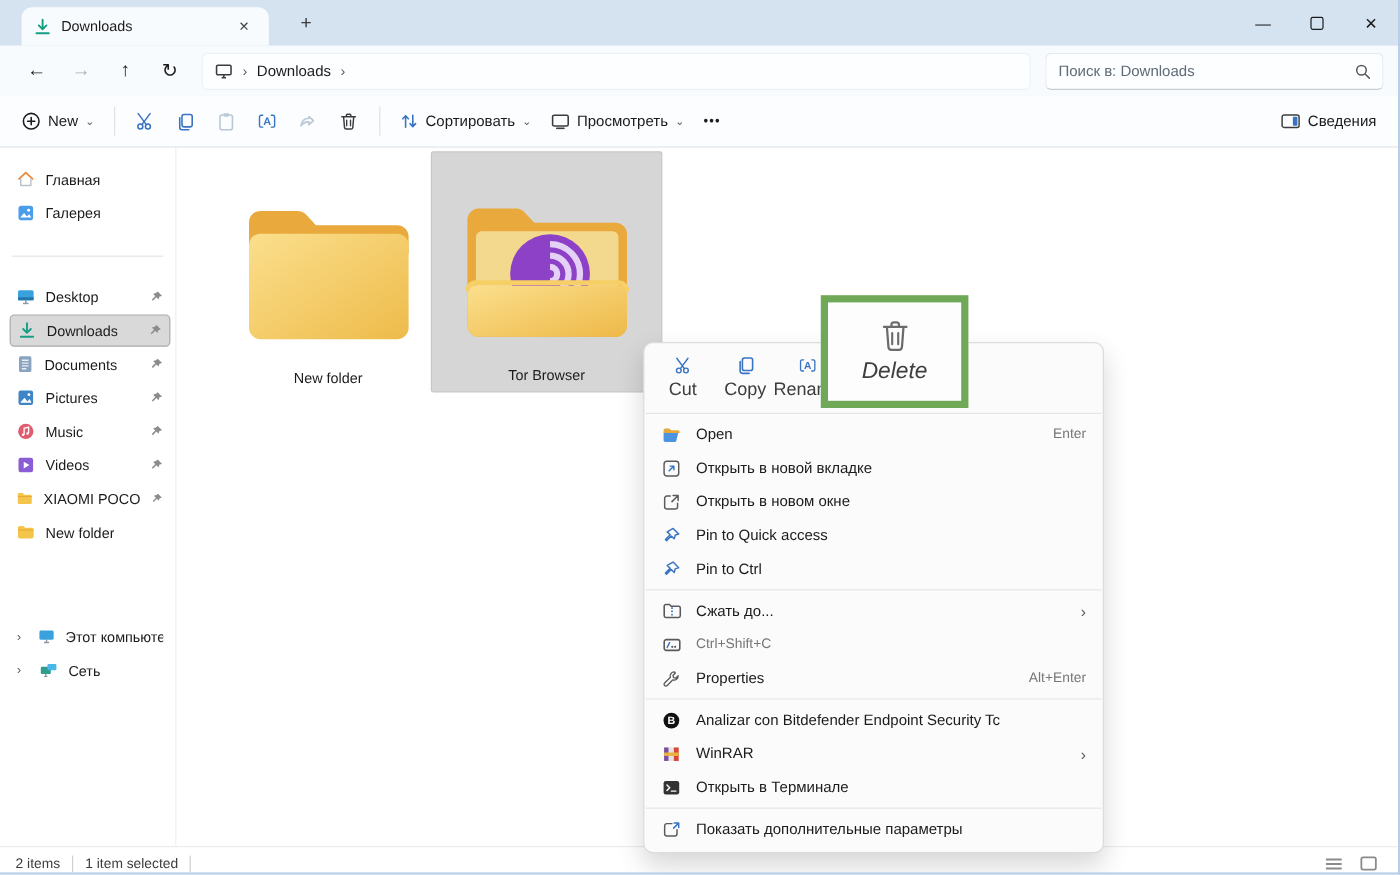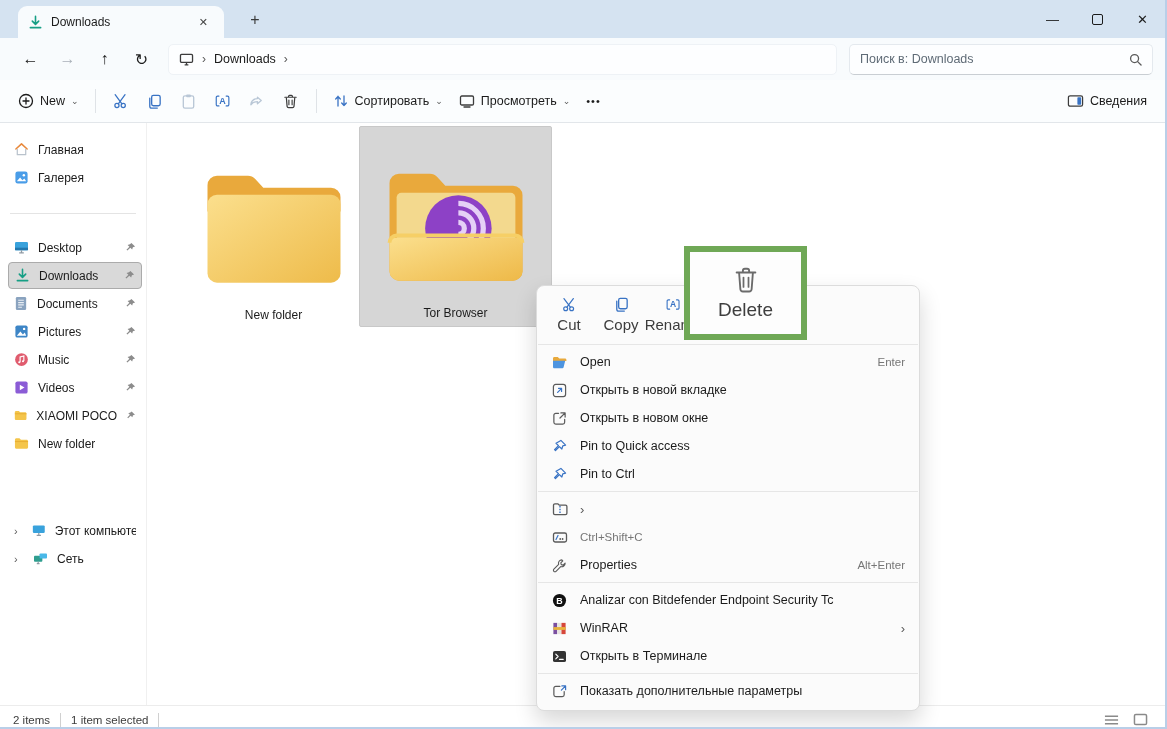--- a/index.html
+++ b/index.html
@@ -21,21 +21,21 @@
 
   
   .addressbar { height:42px; background:#f8fbfd; display:flex; align-items:center; padding:0 12px; }
   .nav-btn { width:37px; height:32px; display:flex; align-items:center; justify-content:center;
              font-size:16px; color:#1b1b1b; border-radius:4px; }
   .nav-btn.disabled { color:#a9b0b8; }
   .crumbbox { height:31px; flex:1; margin-left:8px; background:#fdfeff; border:1px solid #eef2f6;
               border-radius:5px; display:flex; align-items:center; padding:0 10px; gap:8px; }
   .crumb-sep { font-size:12px; color:#5a5a5a; }
   .crumb-label { font-size:12.5px; color:#1b1b1b; }
-  .searchbox { width:304px; height:31px; margin-left:12px; background:#fdfeff; border:1px solid #e4e9ee;
+  .searchbox { width:282px; height:31px; margin-left:12px; background:#fdfeff; border:1px solid #e4e9ee;
                border-bottom:1px solid #c9ced3; border-radius:5px; display:flex; align-items:center; padding:0 10px; }
   .searchbox input { border:none; outline:none; background:transparent; flex:1; font-size:12.5px;
                      font-family:"Liberation Sans",sans-serif; color:#1b1b1b; }
   .searchbox input::placeholder { color:#5f6b76; opacity:1; }
 
   
   .toolbar { height:43px; background:#fbfdfe; border-bottom:1px solid #e2e6ea; display:flex;
              align-items:center; padding:0 10px; }
   .tb-btn { display:flex; align-items:center; gap:6px; padding:6px 8px; border-radius:4px;
             font-size:12.5px; color:#1b1b1b; }
@@ -76,21 +76,21 @@
         font-size:12.5px; color:#1b1b1b; }
   .mi .mi-icon { width:17px; display:flex; justify-content:center; }
   .mi .mi-label { flex:1; white-space:nowrap; overflow:hidden; }
   .mi .mi-right { font-size:11.5px; color:#767676; }
   .mi .mi-sub { font-size:13px; color:#5a5a5a; }
 
   
   .callout { position:absolute; left:684px; top:246px; width:123px; height:94px;
              border:6px solid #6fa856; background:#fdfdfd; z-index:30; display:flex;
              flex-direction:column; align-items:center; justify-content:center; gap:4px; }
-  .callout-label { font-size:19px; color:#3e3e3e; }
+  .callout-label { font-size:19px; color:#3e3e3e;font-style:italic; }
 
   
   .statusbar { height:28px; border-top:1px solid #ececec; display:flex; align-items:center;
                padding:12px 13px; font-size:11.5px; color:#3c3c3c; gap:10px; }
   .sb-sep { width:1px; height:14px; background:#d0d0d0; }
   .sb-spacer { flex:1; }
   .sb-view { display:flex; align-items:center; gap:14px; padding-right:4px; }
 </style>
 </head>
 <body>
@@ -454,20 +454,21 @@
     </div>
     <div class="ctx-sep"></div>
 
     <div class="mi">
       <span class="mi-icon">
           <svg width="16" height="14" viewBox="0 0 16 14">
         <path d="M1.5 3.2c0-.8.6-1.4 1.4-1.4h3l1.4 1.4h6.2c.8 0 1.4.6 1.4 1.4v6.6c0 .8-.6 1.4-1.4 1.4H2.9c-.8 0-1.4-.6-1.4-1.4z" fill="none" stroke="#5a5a5a" stroke-width="1.3"></path>
         <path d="M8 4v1.4M8 6.8v1.4M8 9.6V11" stroke="#3973c4" stroke-width="1.4"></path>
       </svg>
         </span>
+      <span class="mi-label">Сжать до...</span>
       <span class="mi-sub">›</span>
     </div>
     <div class="mi">
       <span class="mi-icon">
           <svg width="16" height="13" viewBox="0 0 16 13">
         <rect x="1.5" y="2" width="13" height="9" rx="1.8" fill="none" stroke="#5a5a5a" stroke-width="1.3"></rect>
         <path d="M4 8.5L6 4.5" stroke="#3973c4" stroke-width="1.2" stroke-linecap="round"></path>
         <circle cx="8.2" cy="8" r=".9" fill="#5a5a5a"></circle>
             <circle cx="10.6" cy="8" r=".9" fill="#5a5a5a"></circle>
       </svg>

